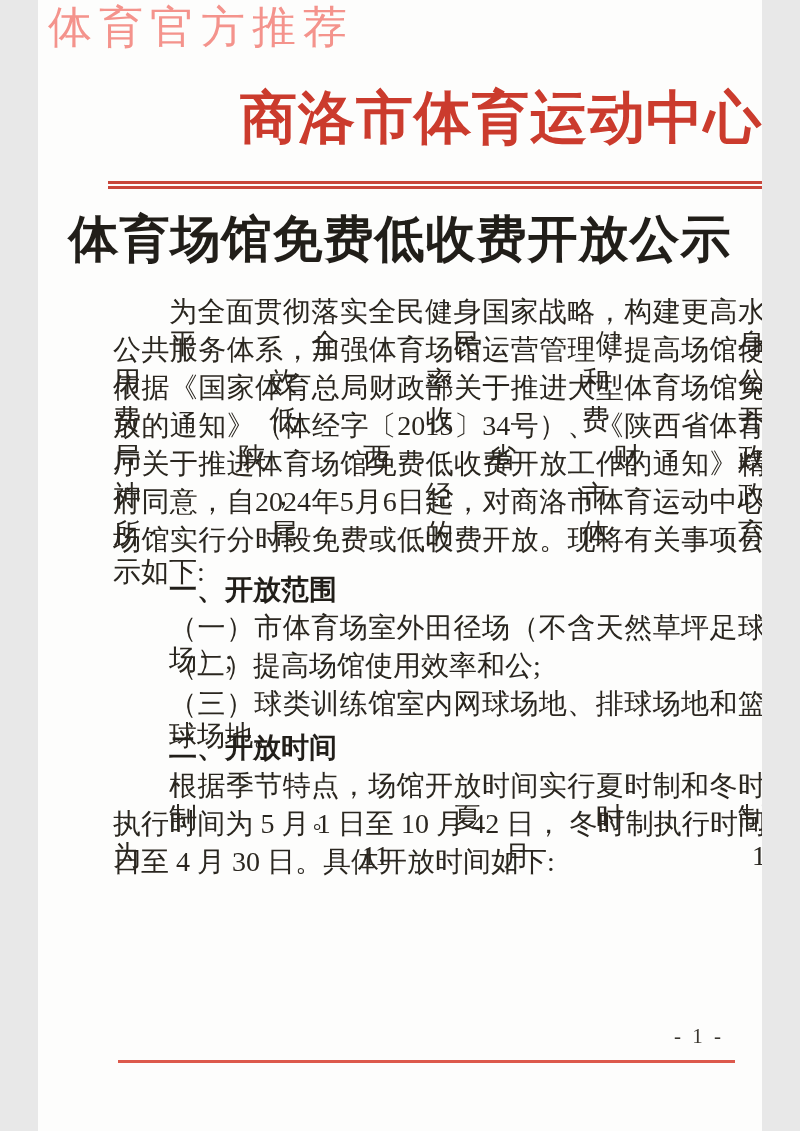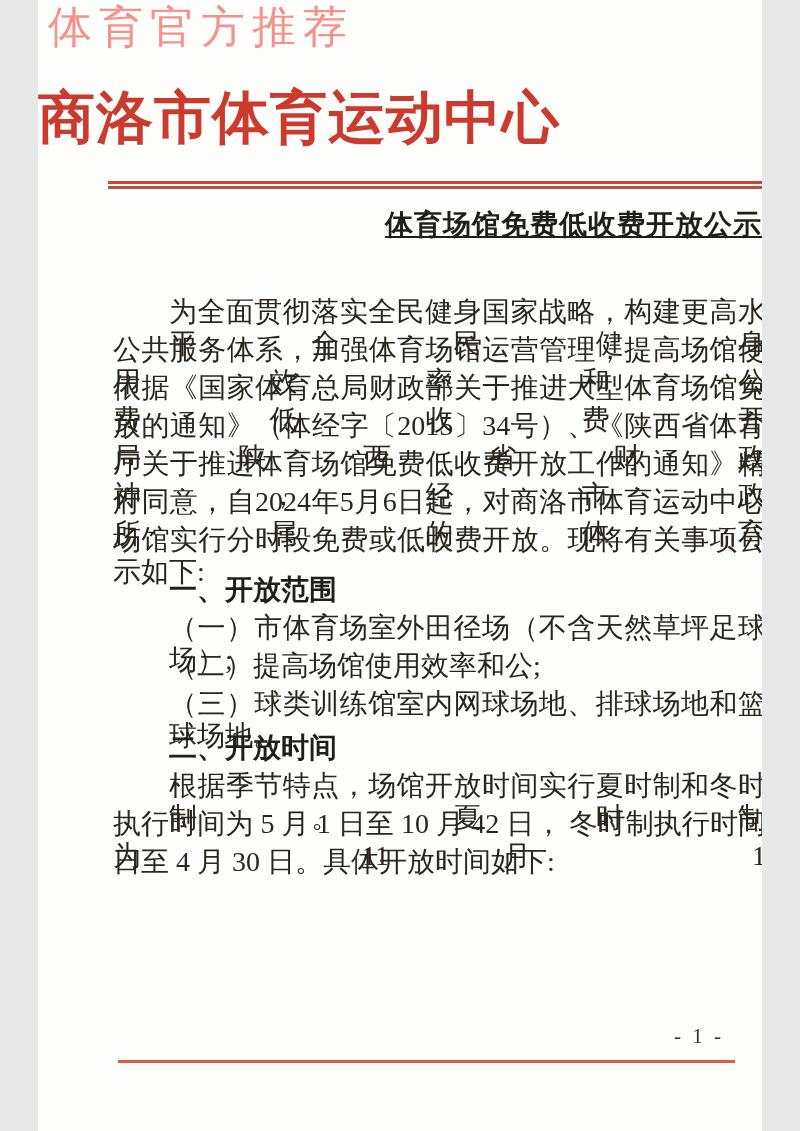--- a/index.html
+++ b/index.html
@@ -12,40 +12,39 @@
     font-family:"Liberation Serif","DejaVu Serif",serif;
   }
   .watermark{
     position:absolute;left:10px;top:-2px;
     font-size:44px;letter-spacing:7px;
     color:#f4938c;
     white-space:nowrap;
   }
   .org-header{
     position:absolute;left:0;top:80px;width:100%;
-    text-align:left;
+    text-align:right;
     font-size:57px;font-weight:700;
     color:#cb3b2d;
     letter-spacing:1px;
     white-space:nowrap;
   }
   .header-rule{
     position:absolute;left:70px;top:181px;width:661px;height:9px;
   }
   .header-rule .bar-top{height:3px;background:#c8463a;}
   .header-rule .bar-gap{height:2px;background:transparent;}
   .header-rule .bar-bottom{height:3px;background:#c8463a;}
   .doc-title{
     position:absolute;left:0;top:206px;width:100%;
-    text-align:right;
-    font-size:28px;font-weight:700;
+    text-align:center;
+    font-size:50px;font-weight:700;
     color:#211e19;
     letter-spacing:1px;
     white-space:nowrap;
-    text-decoration:underline;
   }
   .content{
     position:absolute;left:75px;top:296px;width:653px;
     font-size:28px;line-height:32px;
     color:#2a261f;
     text-align:justify;
   }
   .line{height:38px;overflow:visible;}
   .fill{text-align-last:justify;}
   .ind{padding-left:56px;}

